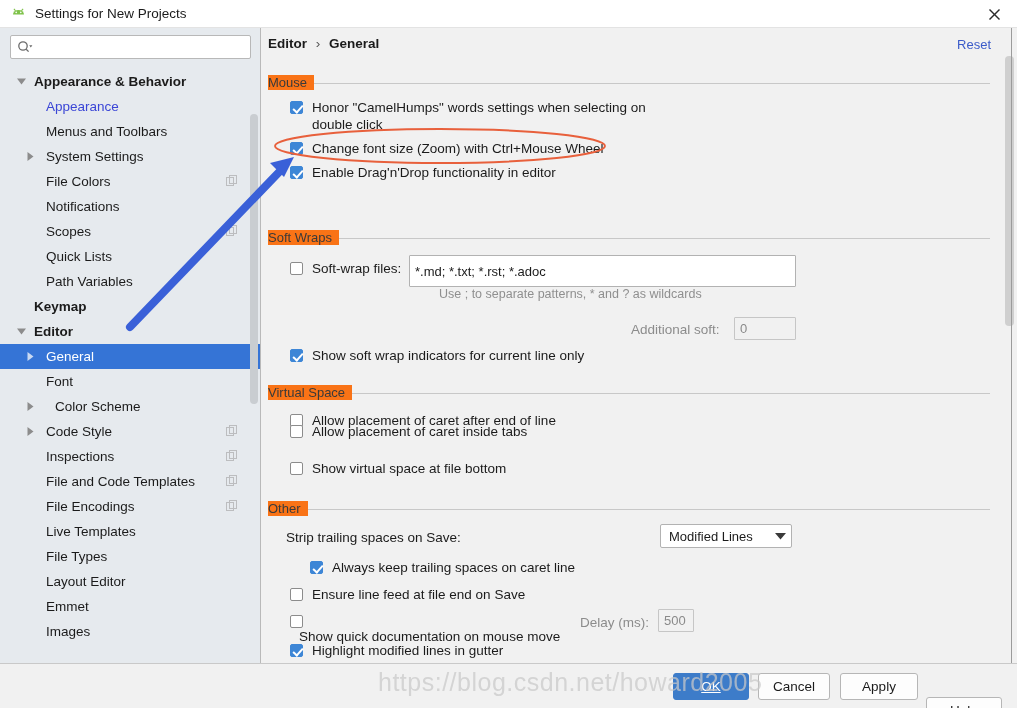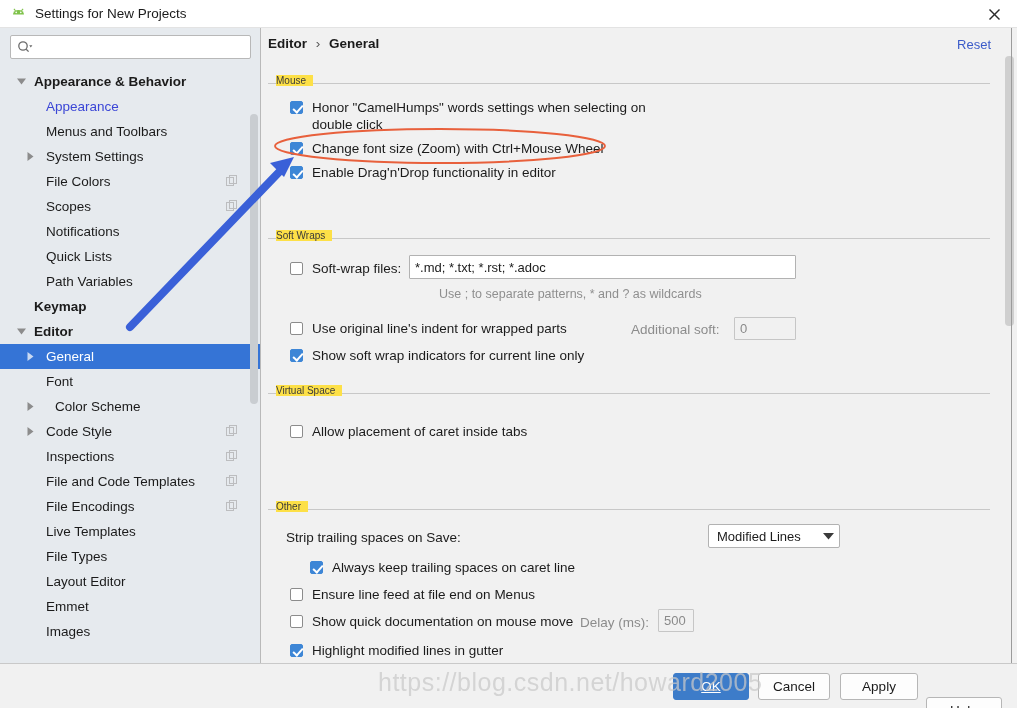--- a/index.html
+++ b/index.html
@@ -87,22 +87,22 @@
   #crumb .sep { font-weight:normal; color:#555; padding:0 5px; }
   #resetlink {
     position:absolute; right:26px; top:9px;
     font-size:13px; color:#3b5bc9; cursor:pointer;
   }
 
   #content { position:absolute; left:0; top:33px; width:755px; height:602px; }
 
   .grp { position:absolute; left:6px; width:722px; }
   .grp .gtitle {
-    position:absolute; left:8px; top:0; font-size:10px; color:#3a3a3a;
-    background:#fde047; padding-right:7px; z-index:2;
+    position:absolute; left:0; top:0; font-size:13px; color:#3a3a3a;
+    background:#f97316; padding-right:7px; z-index:2;
   }
   .grp .gline {
     position:absolute; left:0; right:0; top:8px; height:1px; background:#c8c8c8;
   }
 
   .cbrow { position:absolute; display:flex; align-items:flex-start; }
   .cb {
     width:13px; height:13px; flex:0 0 13px;
     border:1px solid #8c8c8c; background:#fff; border-radius:2px;
     margin-top:2px; cursor:pointer; position:relative;
@@ -121,21 +121,21 @@
     padding:0 5px; color:#1b1b1b; outline:none; border-radius:1px;
   }
   .txtinput.dim { background:#f1f1f1; border-color:#c6c6c6; color:#8a8a8a; }
   .plainlbl { position:absolute; font-size:13.5px; color:#1b1b1b; }
   .plainlbl.muted { color:#8c8c8c; }
   .hint { position:absolute; font-size:12.5px; color:#8f8f8f; }
 
   .combo {
     position:absolute; height:24px; background:#fff;
     border:1px solid #b2b2b2; border-radius:2px;
-    display:flex; align-items:center; cursor:pointer;margin-left:48px;
+    display:flex; align-items:center; cursor:pointer;
   }
   .combo .ctxt { font-size:13px; padding-left:8px; flex:1; color:#1b1b1b; }
   .combo .carr { width:22px; display:flex; align-items:center; justify-content:center; }
 
   #mainbar {
     position:absolute; right:3px; top:28px; width:9px; height:270px;
     background:#cfcfcf; border-radius:4px;
   }
   #panedivider { position:absolute; left:1011px; top:28px; width:1px; height:635px; background:#9b9b9b; }
 
@@ -226,29 +226,29 @@
       <div class="trow lvl2b">
         <span class="arrow"></span>
         <span class="lbl" style="margin-left: 9px;">File Colors</span>
         <span class="copyicon"><svg width="12" height="12" viewBox="0 0 12 12">
             <rect x="0.5" y="2.5" width="7" height="8" fill="none" stroke="#9a9a9a"></rect>
             <rect x="3.5" y="0.5" width="7" height="8" fill="none" stroke="#9a9a9a"></rect>
           </svg></span>
       </div>
       <div class="trow lvl2b">
         <span class="arrow"></span>
+        <span class="lbl" style="margin-left: 9px;">Notifications</span>
+      </div>
+      <div class="trow lvl2b">
+        <span class="arrow"></span>
         <span class="lbl" style="margin-left: 9px;">Scopes</span>
         <span class="copyicon"><svg width="12" height="12" viewBox="0 0 12 12">
             <rect x="0.5" y="2.5" width="7" height="8" fill="none" stroke="#9a9a9a"></rect>
             <rect x="3.5" y="0.5" width="7" height="8" fill="none" stroke="#9a9a9a"></rect>
           </svg></span>
-      </div>
-      <div class="trow lvl2b">
-        <span class="arrow"></span>
-        <span class="lbl" style="margin-left: 9px;">Notifications</span>
       </div>
       <div class="trow lvl2b">
         <span class="arrow"></span>
         <span class="lbl" style="margin-left: 9px;">Quick Lists</span>
       </div>
       <div class="trow lvl2b">
         <span class="arrow"></span>
         <span class="lbl" style="margin-left: 9px;">Path Variables</span>
       </div>
       <div class="trow lvl1 bold">
@@ -373,43 +373,47 @@
 
     <div class="grp" style="top:169px;">
       <div class="gline"></div>
       <div class="gtitle">Soft Wraps</div>
     </div>
 
     <div class="cbrow" style="left:28px; top:199px;">
       <span class="cb"></span>
       <span class="cbtxt">Soft-wrap files:</span>
     </div>
-    <input class="txtinput" style="left: 147px; top: 194px; width: 387px; height: 24px;" type="text" value="*.md; *.txt; *.rst; *.adoc">
+    <input class="txtinput" style="left: 147px; top: 194px; width: 387px; height: 32px;" type="text" value="*.md; *.txt; *.rst; *.adoc">
     <div class="hint" style="left:177px; top:226px;">Use ; to separate patterns, * and ? as wildcards</div>
 
-    <div class="cbrow" style="left:28px; top:259px;">
-      <span class="cb"></span>
-      <span class="cbtxt">Use original line's indent for wrapped parts</span>
-    </div>
     <div class="plainlbl muted" style="left:369px; top:261px;">Additional soft:</div>
     <input class="txtinput dim" style="left: 472px; top: 256px; width: 62px; height: 23px;" type="text" value="0">
 
     <div class="cbrow" style="left:28px; top:286px;">
       <span class="cb on"></span>
       <span class="cbtxt">Show soft wrap indicators for current line only</span>
     </div>
 
     <div class="grp" style="top:324px;">
       <div class="gline"></div>
       <div class="gtitle">Virtual Space</div>
     </div>
 
+    <div class="cbrow" style="left:28px; top:351px;">
+      <span class="cb"></span>
+      <span class="cbtxt">Allow placement of caret after end of line</span>
+    </div>
     <div class="cbrow" style="left:28px; top:362px;">
       <span class="cb"></span>
       <span class="cbtxt">Allow placement of caret inside tabs</span>
+    </div>
+    <div class="cbrow" style="left:28px; top:399px;">
+      <span class="cb"></span>
+      <span class="cbtxt">Show virtual space at file bottom</span>
     </div>
 
     <div class="grp" style="top:440px;">
       <div class="gline"></div>
       <div class="gtitle">Other</div>
     </div>
 
     <div class="plainlbl" style="left:24px; top:469px;">Strip trailing spaces on Save:</div>
     <div class="combo" style="left:398px; top:463px; width:132px;">
       <span class="ctxt">Modified Lines</span>
@@ -419,23 +423,23 @@
           </svg>
       </span>
     </div>
 
     <div class="cbrow" style="left:48px; top:498px;">
       <span class="cb on"></span>
       <span class="cbtxt">Always keep trailing spaces on caret line</span>
     </div>
     <div class="cbrow" style="left:28px; top:525px;">
       <span class="cb"></span>
-      <span class="cbtxt">Ensure line feed at file end on Menus</span>
-    </div>
-    <div class="cbrow" style="left:28px; top:552px;">
+      <span class="cbtxt">Ensure line feed at file end on Save</span>
+    </div>
+    <div class="cbrow" style="left:28px; top:552px;flex-direction:column;">
       <span class="cb"></span>
       <span class="cbtxt">Show quick documentation on mouse move</span>
     </div>
     <div class="plainlbl muted" style="left:318px; top:554px;">Delay (ms):</div>
     <input class="txtinput dim" style="left: 396px; top: 548px; width: 36px; height: 23px;" type="text" value="500">
 
     <div class="cbrow" style="left:28px; top:581px;">
       <span class="cb on"></span>
       <span class="cbtxt">Highlight modified lines in gutter</span>
     </div>

